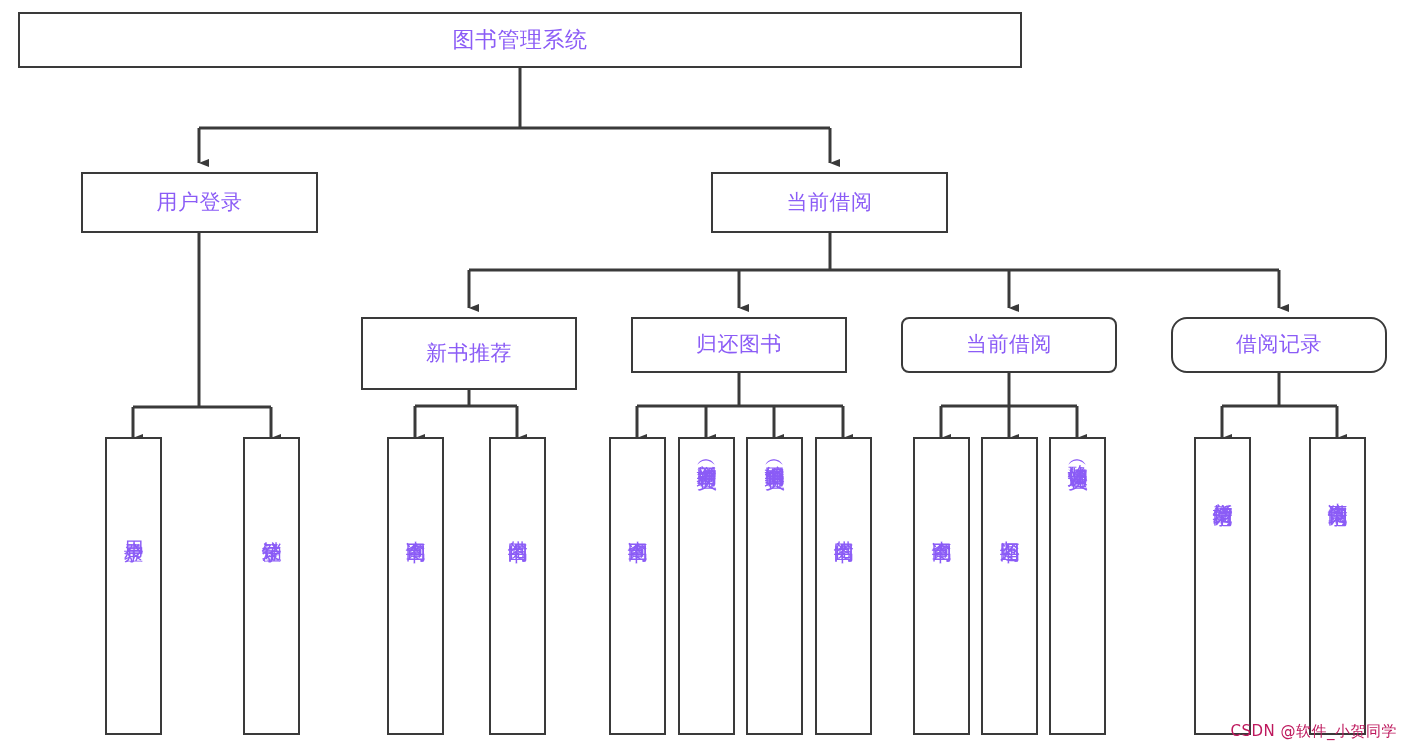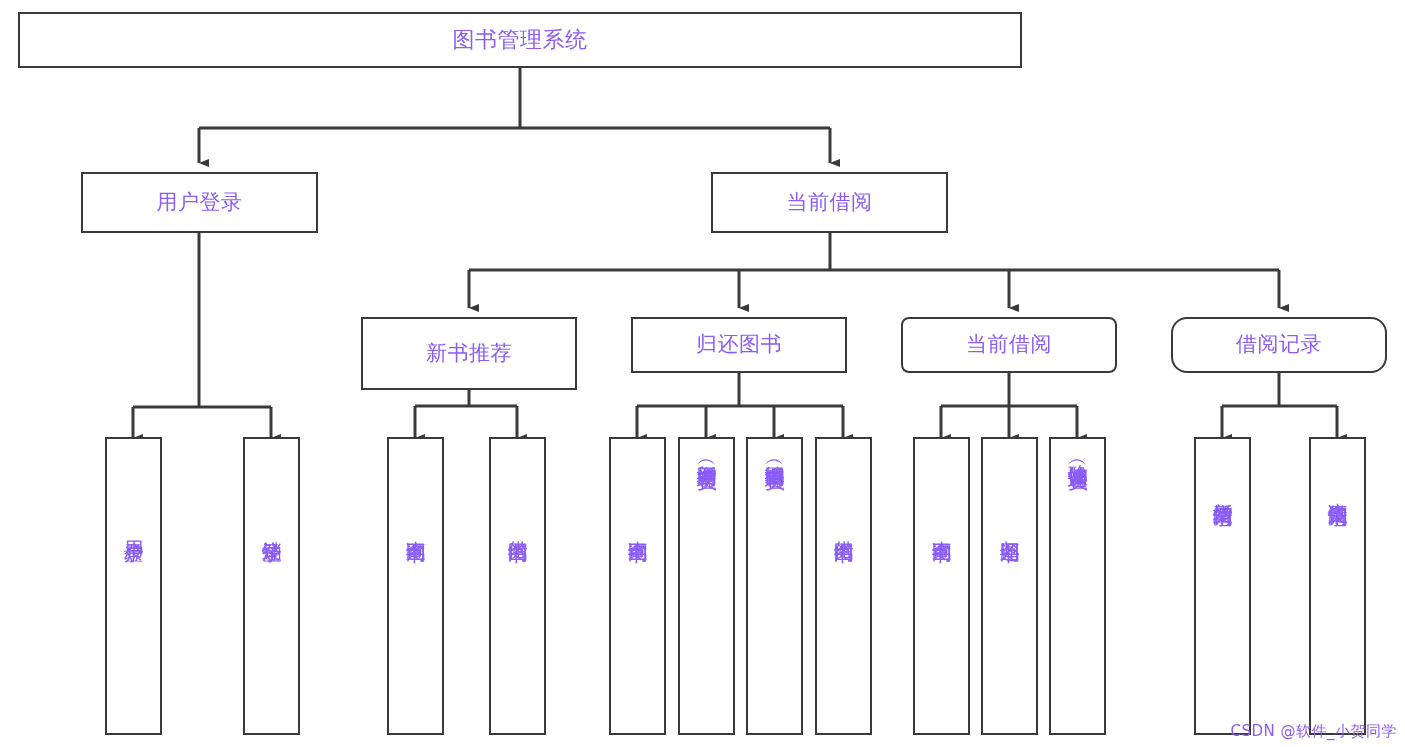--- a/index.html
+++ b/index.html
@@ -61,21 +61,21 @@
     text-align: start;
   }
   #root-node .node-label {
     font-size: 22px;
   }
   #watermark {
     position: absolute;
     right: 8px;
     bottom: 6px;
     font-size: 15px;
-    color: #8b5cf6;
+    color: #be185d;
     letter-spacing: 0.5px;
     white-space: nowrap;
     z-index: 3;
     user-select: none;
   }
 </style>
 </head>
 <body>
 
 <div id="diagram-root">

